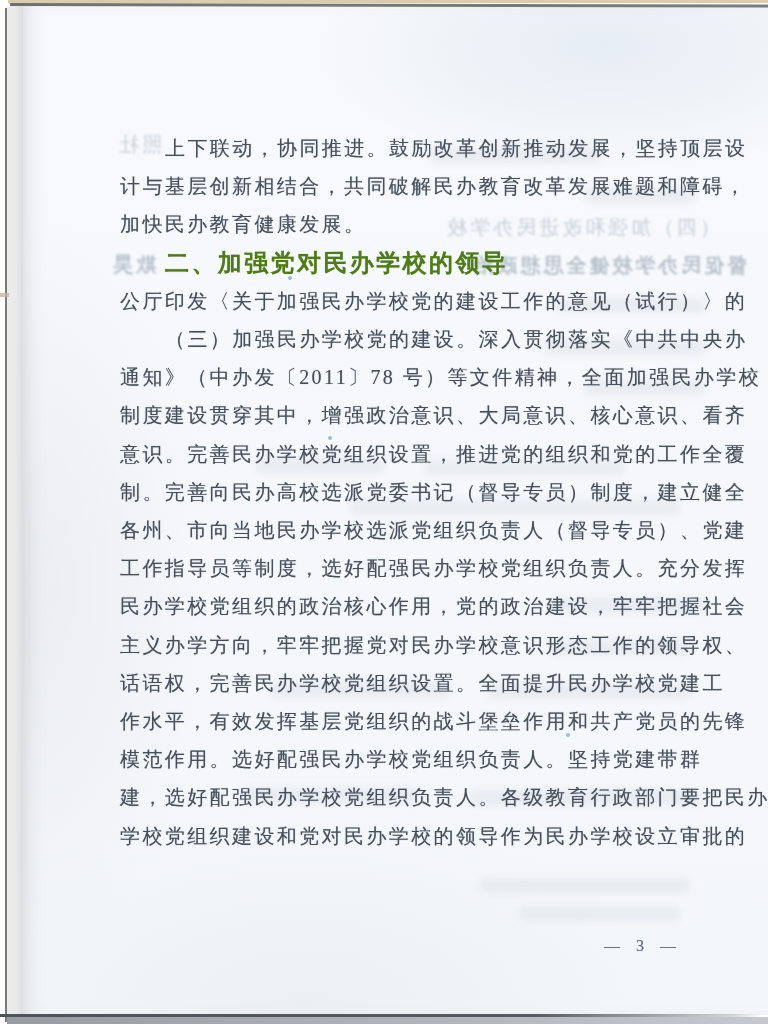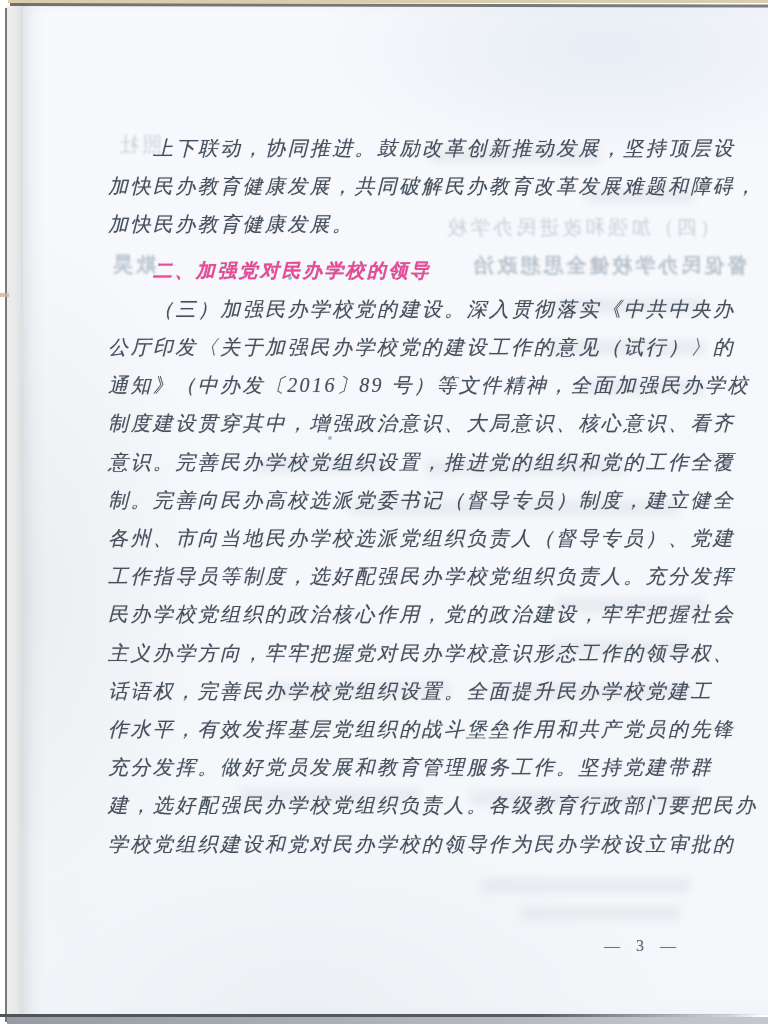--- a/index.html
+++ b/index.html
@@ -26,27 +26,27 @@
   .edge-top-line{position:absolute;left:10px;right:0;top:3px;height:3px;
     background:linear-gradient(90deg,rgba(104,104,99,.95),rgba(92,95,99,.8));transform:rotate(.12deg);transform-origin:left center;}
   .edge-bottom-line{position:absolute;left:0;right:6px;bottom:7px;height:3px;
     background:linear-gradient(90deg,#4f545a 0%,#565b61 70%,rgba(86,91,97,.25) 96%,rgba(86,91,97,0));}
   .edge-bottom-gray{position:absolute;left:7px;right:0;bottom:0;height:7px;
     background:linear-gradient(90deg,#979ca3,#c5c9cf);}
   .edge-red-tick{position:absolute;left:0;top:293px;width:9px;height:4px;background:#cbb49b;opacity:.8;}
 
   
   .doc{
-    position:absolute;left:108px;top:129px;width:616px;
+    position:absolute;left:120px;top:129px;width:616px;
     font-size:20px;line-height:38.2px;letter-spacing:2.4px;
-    color:#46505d;text-shadow:0 0 1px rgba(70,80,93,.45);font-style:italic;
+    color:#46505d;text-shadow:0 0 1px rgba(70,80,93,.45);
   }
   .doc .ln{margin:0;white-space:nowrap;}
   .doc .indent{padding-left:45px;}
-  .doc .heading{padding-left:45px;font-weight:700;color:#ec4899;font-size:19px;margin-top:8px;}
+  .doc .heading{padding-left:45px;font-weight:700;color:#4d7c0f;font-size:24px;}
   .pageno{
     position:absolute;left:604px;top:937px;font-size:16px;letter-spacing:6px;
     color:#59687a;text-shadow:0 0 1px rgba(89,104,122,.4);
   }
 
   
   .bleed{position:absolute;transform:scaleX(-1);color:#9fadbd;filter:blur(1.2px);opacity:.55;
     font-size:20px;letter-spacing:3px;white-space:nowrap;}
   .bleed.bold{font-weight:700;color:#8e9dae;opacity:.6;}
   .smudge{position:absolute;height:15px;background:#e1e5eb;filter:blur(4px);opacity:.65;border-radius:4px;}
@@ -79,36 +79,36 @@
   <div class="bleed" style="left:398px;top:214px;width:322px;">（四）加强和改进民办学校</div>
   <div class="bleed bold" style="left:485px;top:252px;width:262px;">督促民办学校健全思想政治</div>
   <div class="bleed bold" style="left:110px;top:251px;">欺昊</div>
 
   <div class="speck" style="left:288px;top:276px;"></div>
   <div class="speck" style="left:328px;top:436px;"></div>
   <div class="speck" style="left:566px;top:733px;"></div>
 
   <div class="doc">
     <p class="ln indent">上下联动，协同推进。鼓励改革创新推动发展，坚持顶层设</p>
-    <p class="ln">加快民办教育健康发展，共同破解民办教育改革发展难题和障碍，</p>
+    <p class="ln">计与基层创新相结合，共同破解民办教育改革发展难题和障碍，</p>
     <p class="ln">加快民办教育健康发展。</p>
     <p class="ln heading">二、加强党对民办学校的领导</p>
+    <p class="ln">公厅印发〈关于加强民办学校党的建设工作的意见（试行）〉的</p>
     <p class="ln indent">（三）加强民办学校党的建设。深入贯彻落实《中共中央办</p>
-    <p class="ln">公厅印发〈关于加强民办学校党的建设工作的意见（试行）〉的</p>
-    <p class="ln">通知》（中办发〔2016〕89 号）等文件精神，全面加强民办学校</p>
+    <p class="ln">通知》（中办发〔2011〕78 号）等文件精神，全面加强民办学校</p>
     <p class="ln">制度建设贯穿其中，增强政治意识、大局意识、核心意识、看齐</p>
     <p class="ln">意识。完善民办学校党组织设置，推进党的组织和党的工作全覆</p>
     <p class="ln">制。完善向民办高校选派党委书记（督导专员）制度，建立健全</p>
     <p class="ln">各州、市向当地民办学校选派党组织负责人（督导专员）、党建</p>
     <p class="ln">工作指导员等制度，选好配强民办学校党组织负责人。充分发挥</p>
     <p class="ln">民办学校党组织的政治核心作用，党的政治建设，牢牢把握社会</p>
     <p class="ln">主义办学方向，牢牢把握党对民办学校意识形态工作的领导权、</p>
     <p class="ln">话语权，完善民办学校党组织设置。全面提升民办学校党建工</p>
     <p class="ln">作水平，有效发挥基层党组织的战斗堡垒作用和共产党员的先锋</p>
-    <p class="ln">充分发挥。做好党员发展和教育管理服务工作。坚持党建带群</p>
+    <p class="ln">模范作用。选好配强民办学校党组织负责人。坚持党建带群</p>
     <p class="ln">建，选好配强民办学校党组织负责人。各级教育行政部门要把民办</p>
     <p class="ln">学校党组织建设和党对民办学校的领导作为民办学校设立审批的</p>
   </div>
 
   <div class="pageno">— 3 —</div>
 
   <div class="edge-left-strip"></div>
   <div class="edge-left-line"></div>
   <div class="edge-top-tan"></div>
   <div class="edge-top-line"></div>

